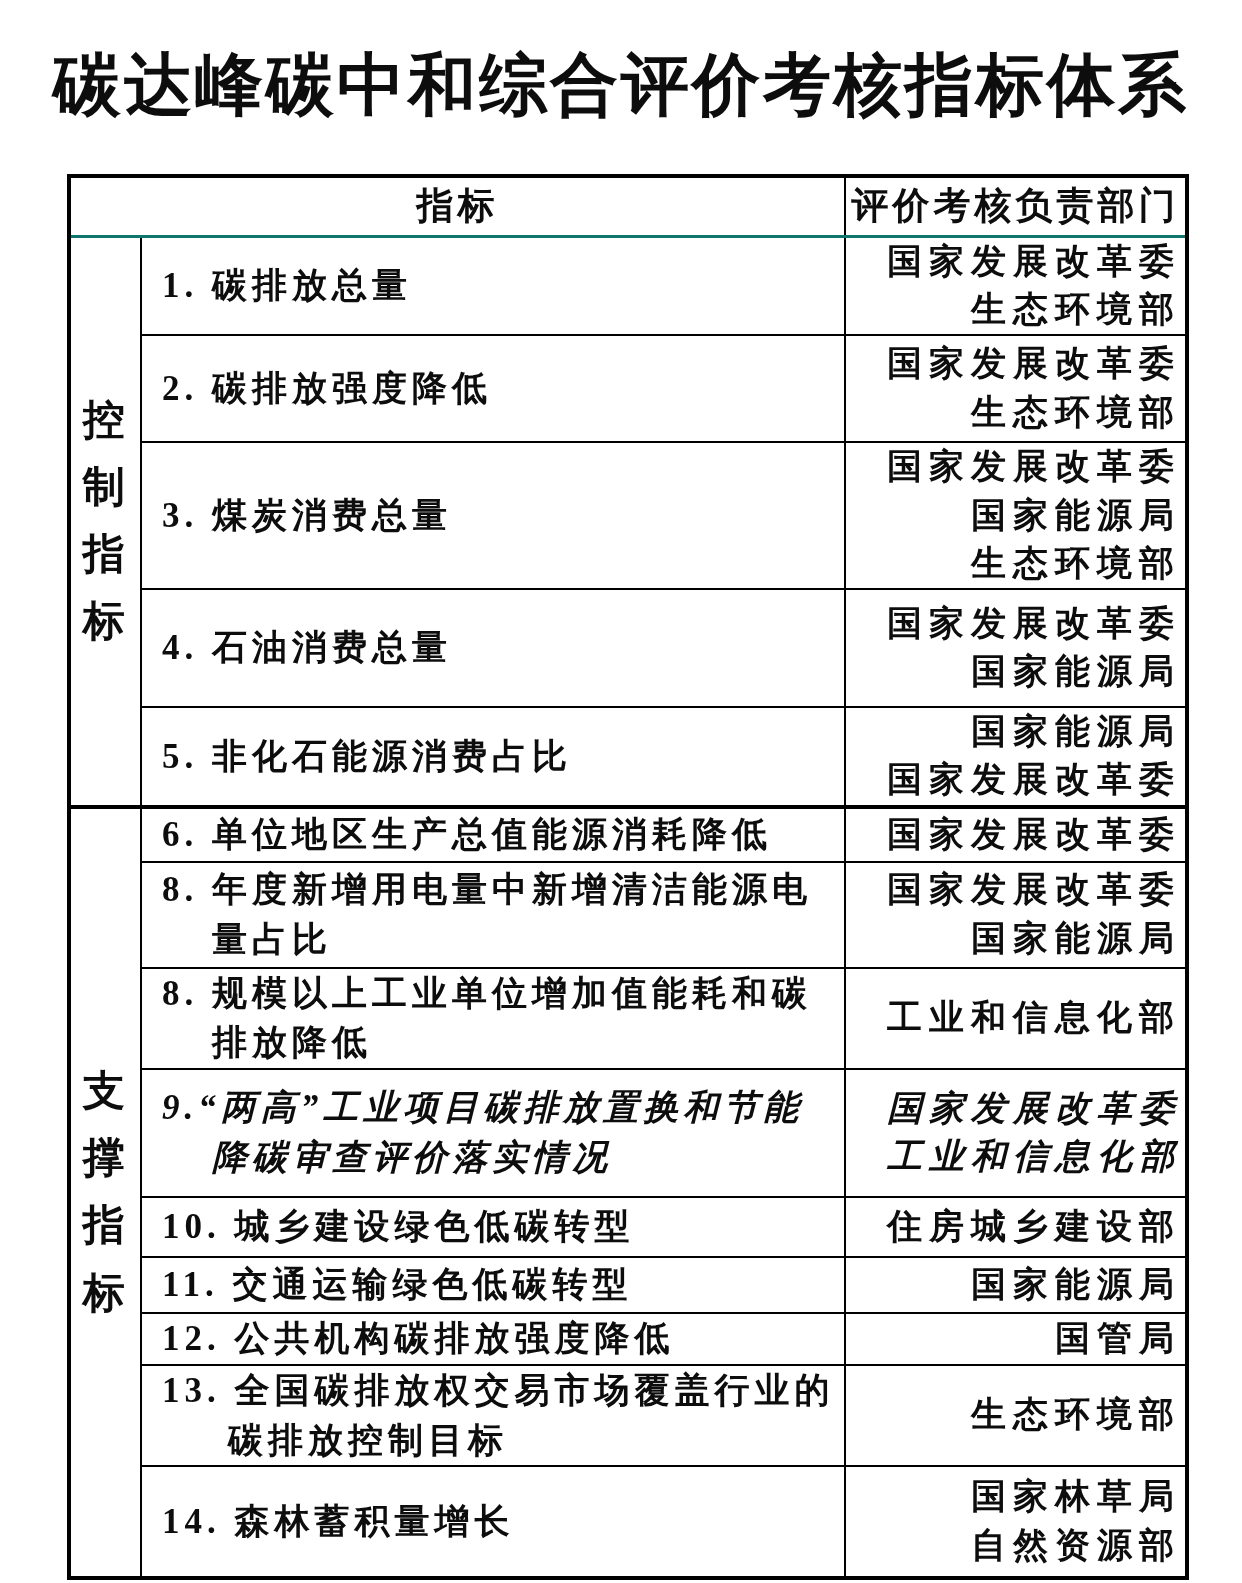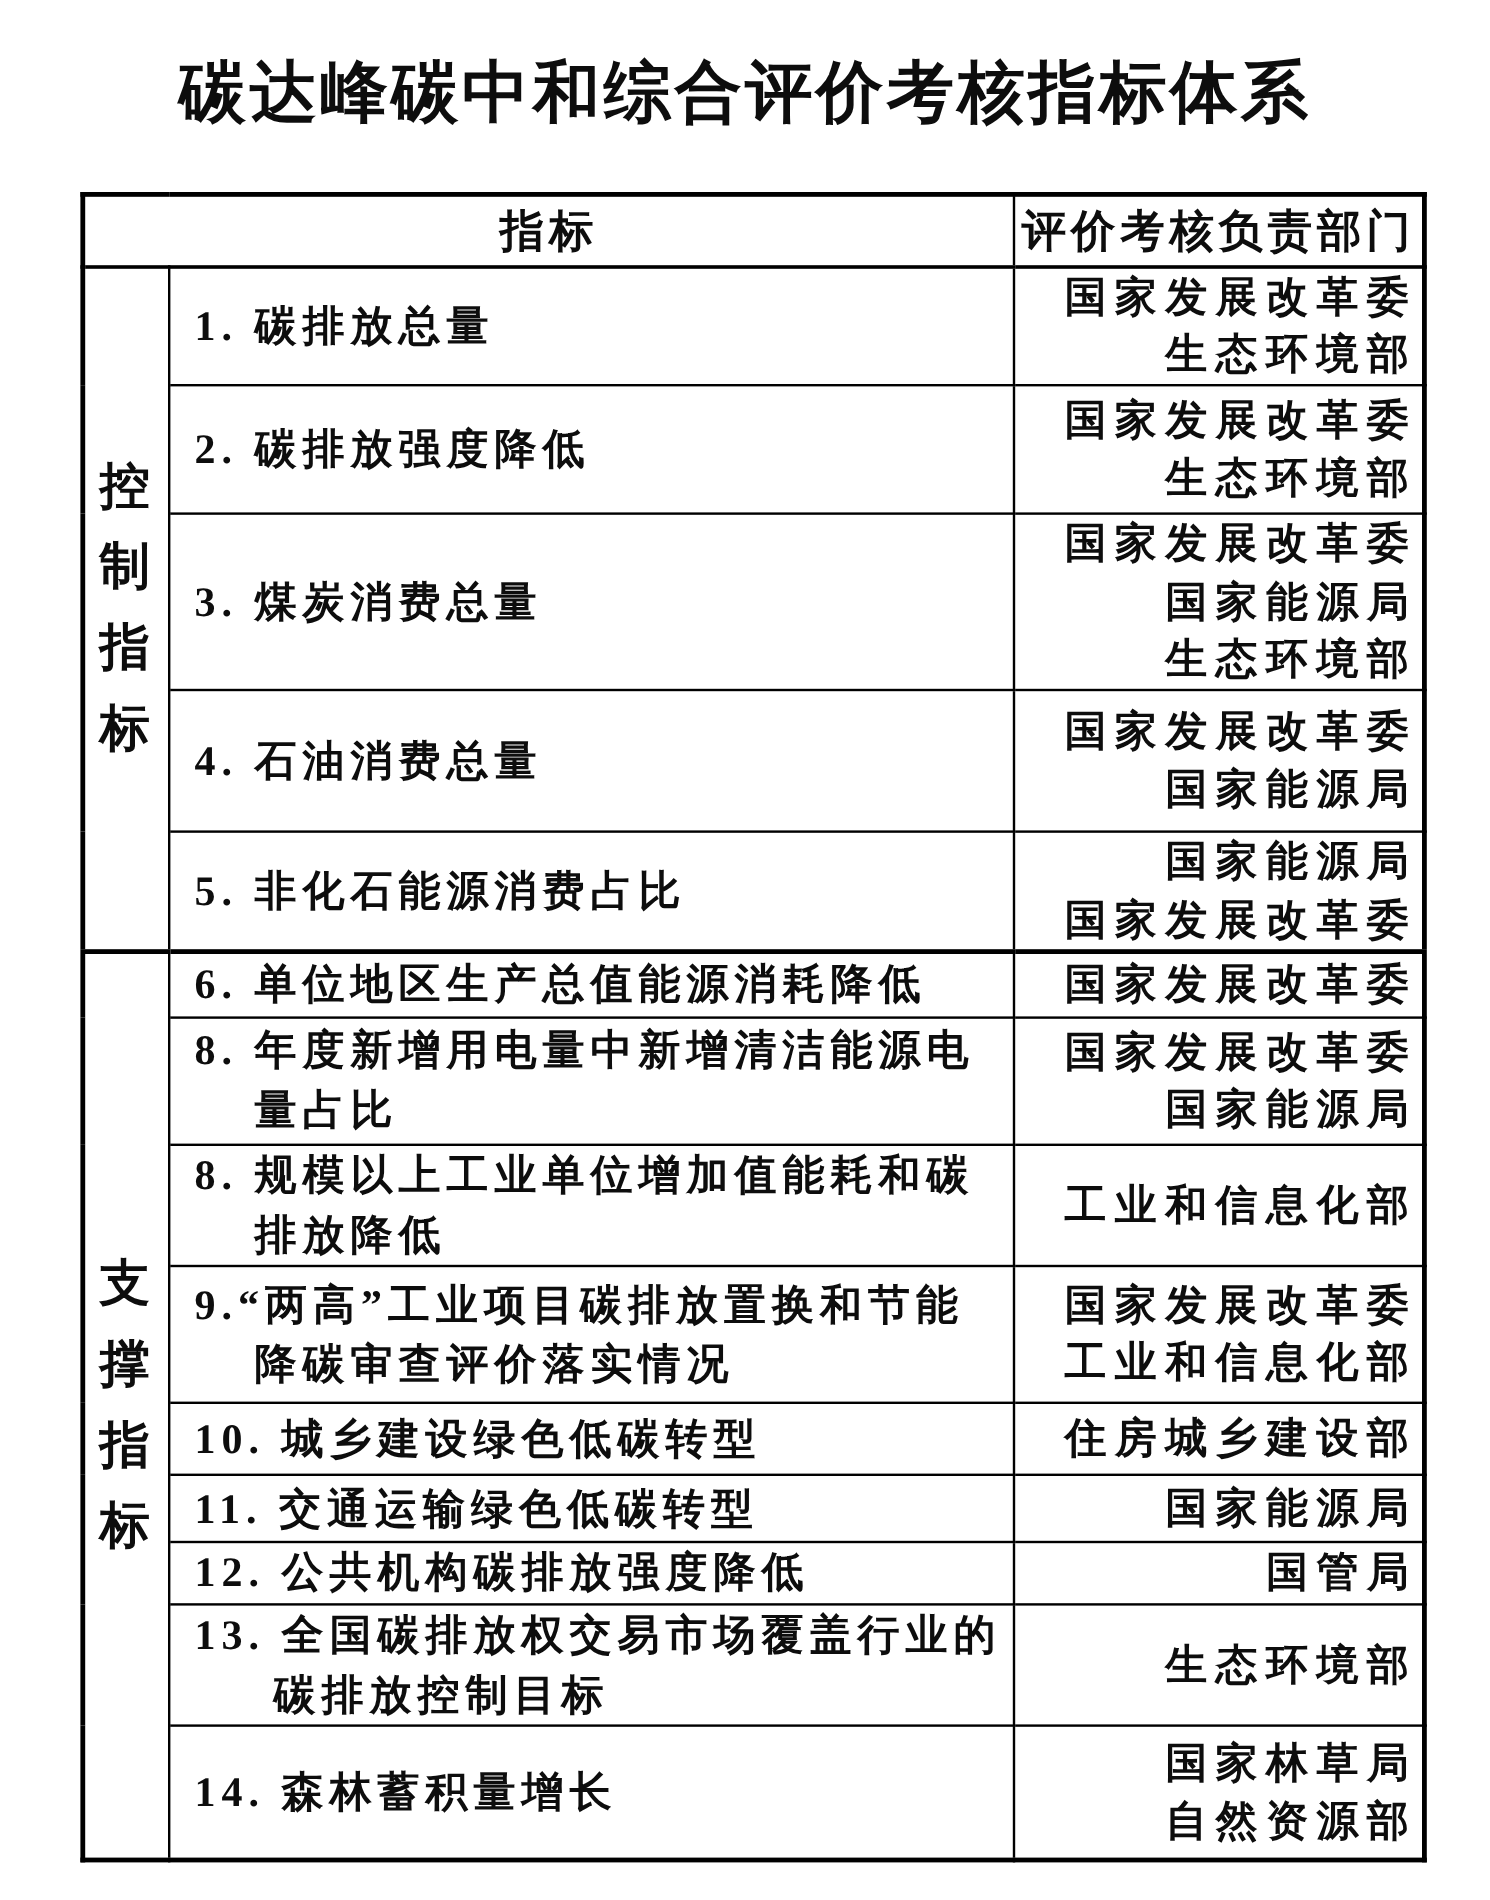--- a/index.html
+++ b/index.html
@@ -12,21 +12,21 @@
     position: relative;
   }
   .page {
     width: 1242px;
     min-height: 1583px;
     background: #ffffff;
     padding-top: 46px;
   }
   .page-title {
     text-align: center;
-    font-size: 56px;
+    font-size: 68px;
     font-weight: bold;
     letter-spacing: 3px;
     line-height: 1.15;
     color: #0d0d0d;
   }
   table.assessment-table {
     border-collapse: collapse;
     table-layout: fixed;
     margin-left: 67px;
     margin-top: 50px;
@@ -41,21 +41,21 @@
     border: 2px solid #000000;
     vertical-align: middle;
     font-weight: bold;
     color: #0d0d0d;
   }
   thead th {
     height: 60px;
     font-size: 37px;
     letter-spacing: 4px;
     text-align: center;
-    border-bottom: 3px solid #000000;
+    border-bottom: 3px solid #0f766e;
     font-weight: bold;
   }
   td.cell-group {
     text-align: center;
     border-right: 2px solid #000000;
   }
   .group-label-text {
     display: block;
     width: 1.08em;
     margin: 0 auto;
@@ -93,21 +93,21 @@
   tbody tr.group-start td { border-top: 4px solid #000000; }
   
   tbody tr:nth-child(1)  { height: 98px; }
   tbody tr:nth-child(2)  { height: 107px; }
   tbody tr:nth-child(3)  { height: 141px; }
   tbody tr:nth-child(4)  { height: 118px; }
   tbody tr:nth-child(5)  { height: 96px; }
   tbody tr:nth-child(6)  { height: 55px; }
   tbody tr:nth-child(7)  { height: 106px; }
   tbody tr:nth-child(8)  { height: 100px; }
-  tbody tr:nth-child(9)  { height: 114px; }
+  tbody tr:nth-child(9)  { height: 128px; font-style: italic; }
   tbody tr:nth-child(10) { height: 60px; }
   tbody tr:nth-child(11) { height: 56px; }
   tbody tr:nth-child(12) { height: 43px; }
   tbody tr:nth-child(13) { height: 99px; }
   tbody tr:nth-child(14) { height: 112px; }
 </style>
 </head>
 <body>
 
 <div class="page">

